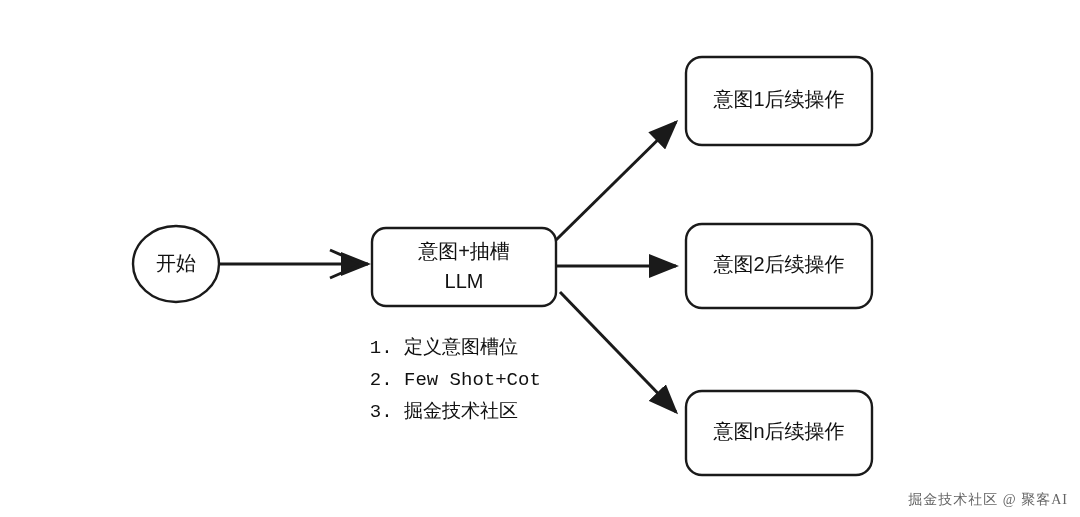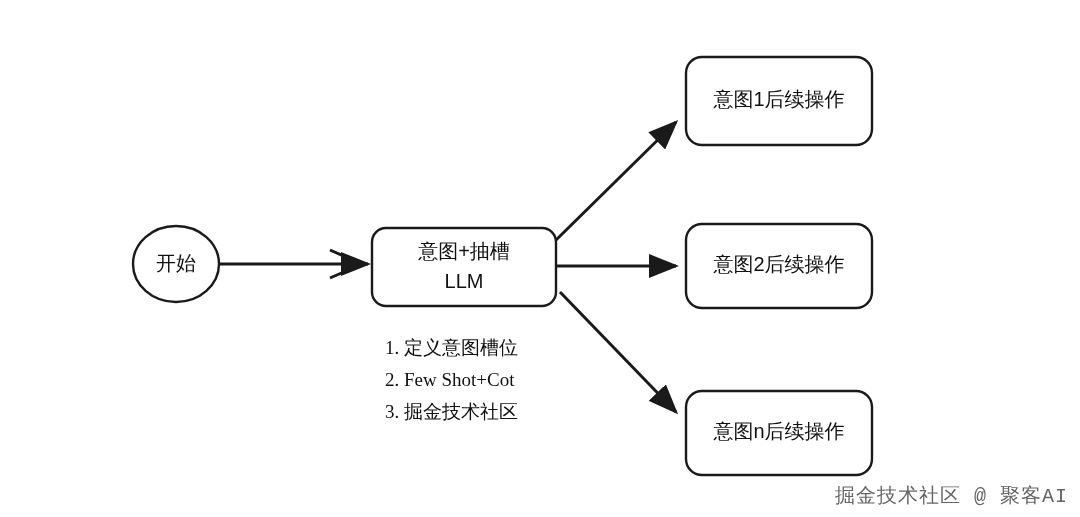--- a/index.html
+++ b/index.html
@@ -42,36 +42,36 @@
     stroke-width: 3;
     fill: none;
   }
   .list-block {
     position: absolute;
     left: 380px;
     top: 334px;
     font-size: 19px;
     color: #111111;
     line-height: 28px;
-    font-family: Liberation Serif, serif;
+    font-family: Liberation Mono, monospace;
   }
   .list-block ol {
     margin: 0;
     padding: 0 0 0 24px;
   }
   .list-block li {
     margin: 0 0 4px 0;
   }
   .watermark {
     position: absolute;
     right: 12px;
     bottom: 8px;
-    font-size: 20px;
+    font-size: 14px;
     color: #4a4a4a;
-    font-family: Liberation Mono, monospace;
+    font-family: Liberation Serif, serif;
     letter-spacing: 1px;
     opacity: 0.85;
   }
 </style>
 </head>
 <body>
 
 <div id="canvas">
 
   <svg id="diagram-svg" viewBox="0 0 1080 517">

